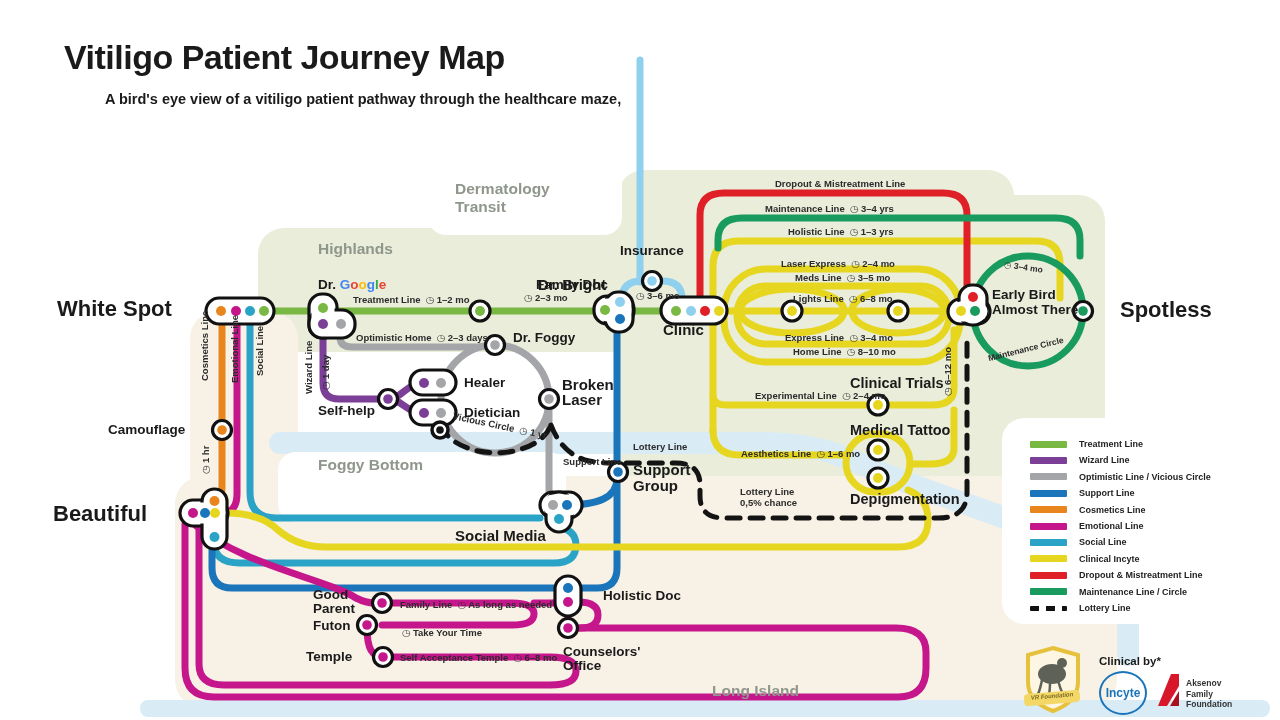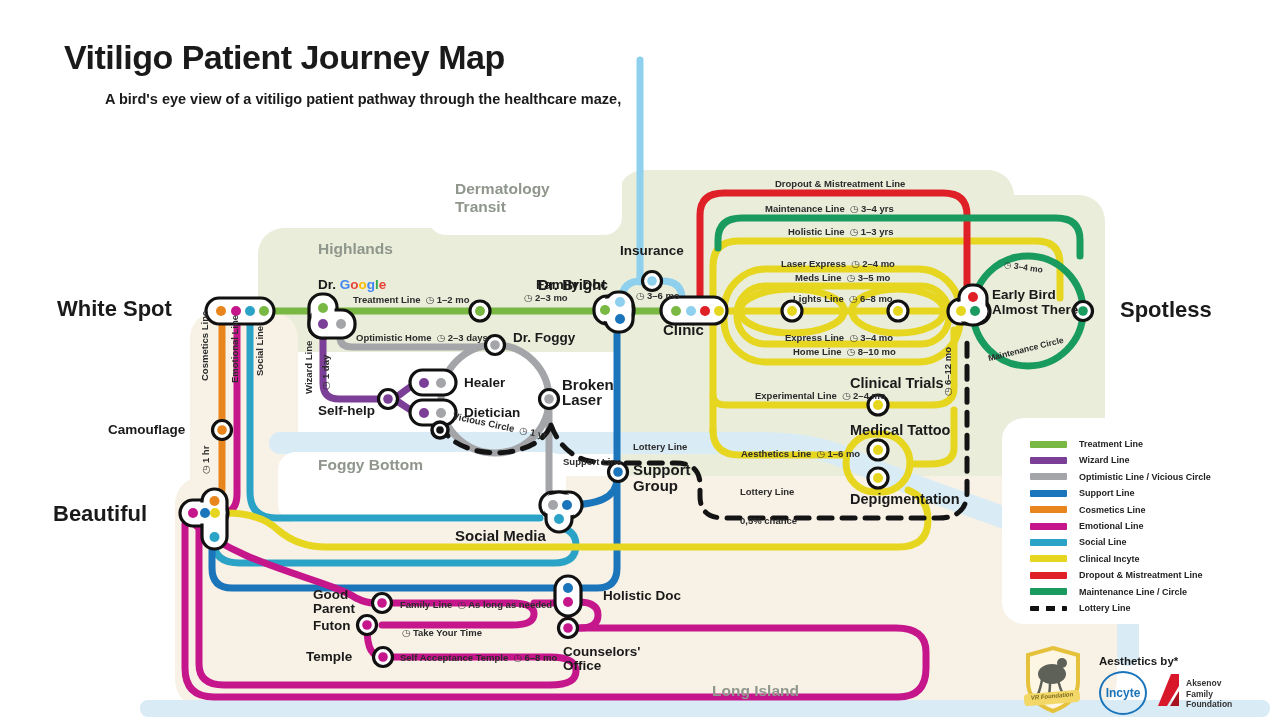--- a/index.html
+++ b/index.html
@@ -315,21 +315,21 @@
   <span>Lights Line</span>&nbsp;&nbsp;<span class="ck">◷</span> <span>6–8 mo</span></div>
 <div class="lab ll" style="left:785px;top:332px">
   <span>Express Line</span>&nbsp;&nbsp;<span class="ck">◷</span> <span>3–4 mo</span></div>
 <div class="lab ll" style="left:793px;top:346px">
   <span>Home Line</span>&nbsp;&nbsp;<span class="ck">◷</span> <span>8–10 mo</span></div>
 <div class="lab ll" style="left:755px;top:390px">
   <span>Experimental Line</span>&nbsp;&nbsp;<span class="ck">◷</span> <span>2–4 mo</span></div>
 <div class="lab ll" style="left:741px;top:448px">
   <span>Aesthetics Line</span>&nbsp;&nbsp;<span class="ck">◷</span> <span>1–6 mo</span></div>
 <div class="lab ll" style="left:740px;top:486px">Lottery Line</div>
-<div class="lab ll" style="left:740px;top:515px">0,5% chance</div>
+<div class="lab ll" style="left:740px;top:497px">0,5% chance</div>
 <div class="lab ll" style="left:633px;top:441px">Lottery Line</div>
 <div class="lab ll" style="left:563px;top:456px">Support Line</div>
 <div class="lab ll" style="left:400px;top:599px">
   <span>Family Line</span>&nbsp;&nbsp;<span class="ck">◷</span> <span>As long as needed</span></div>
 <div class="lab ll" style="left:402px;top:627px">
   <span class="ck">◷</span> <span>Take Your Time</span></div>
 <div class="lab ll" style="left:400px;top:652px">
   <span>Self Acceptance Temple</span>&nbsp;&nbsp;<span class="ck">◷</span> <span>6–8 mo</span></div>
 
 <div class="lab ll vlab" style="left:199px;top:381px">Cosmetics Line</div>
@@ -388,21 +388,21 @@
       <div class="lgrow" style="top: 167.6px;">
         <span class="lgsw" style="background: rgb(25, 154, 94);"></span>
         <span class="lgtx">Maintenance Line / Circle</span>
       </div>
       <div class="lgrow" style="top: 184px;">
         <span class="lgsw dash" style="background: none;"></span>
         <span class="lgtx">Lottery Line</span>
       </div>
     </div>
 
-<div class="lab supp" style="left:1099px;top:655px">Aesthetics by*</div>
+<div class="lab supp" style="left:1099px;top:655px">Clinical by*</div>
 <div id="incyte">
       <span>Incyte</span>
     </div>
 <div class="lab aksx" style="left:1186px;top:678px">
   <div>Aksenov</div>
       <div>Family</div>
       <div>Foundation</div>
     </div>
 <div class="lab" style="left:1026px;top:693px;width:52px;text-align:center;font-size:6px;font-style:italic;font-weight:700;color:#7a6a20;transform:rotate(-5deg)">VR Foundation</div>
 

